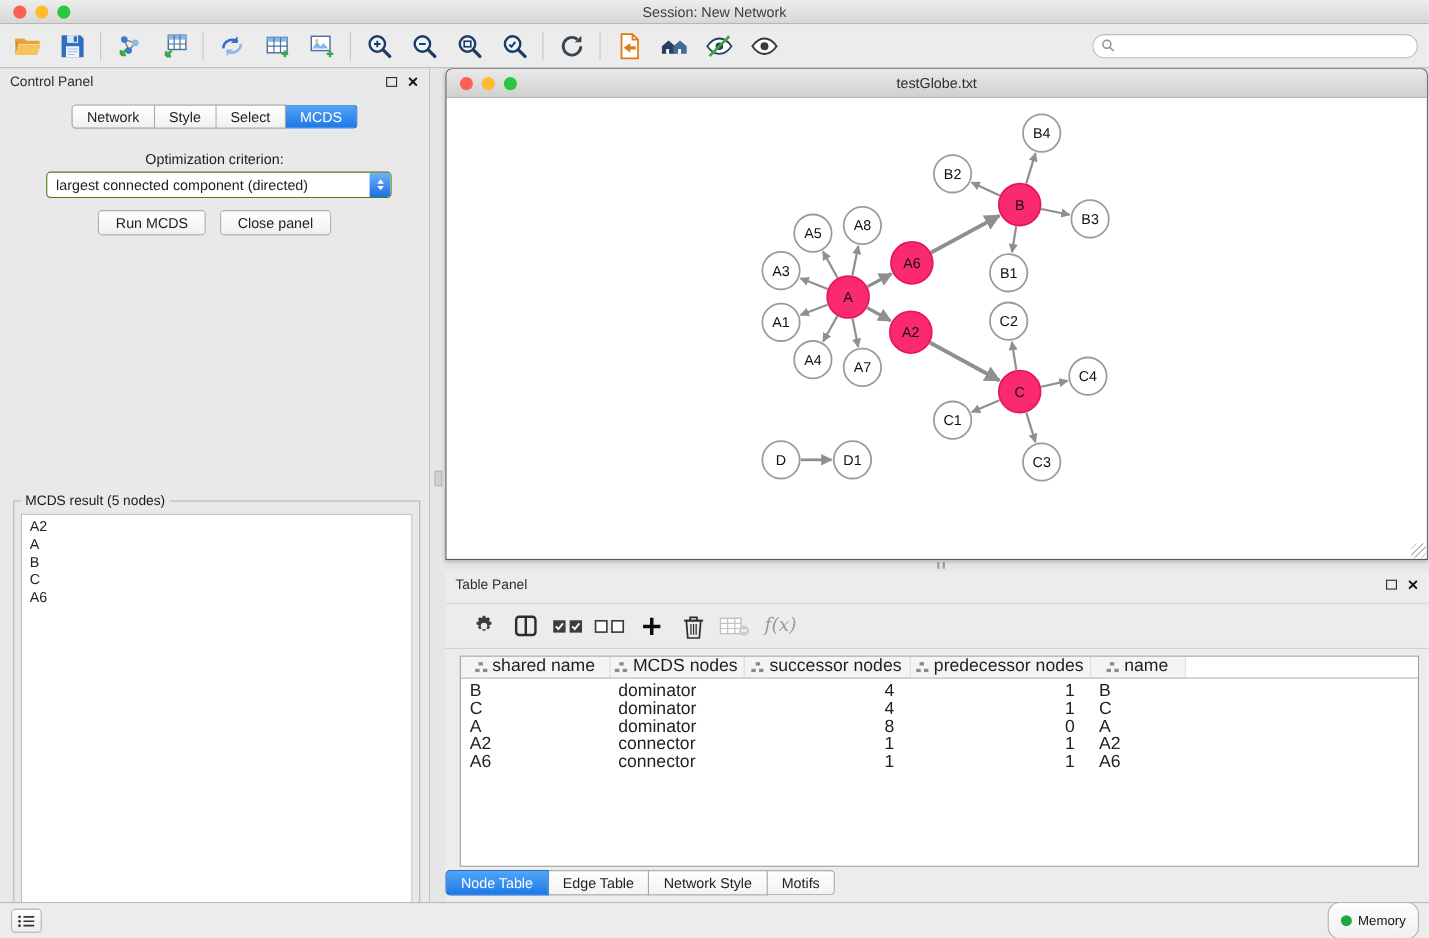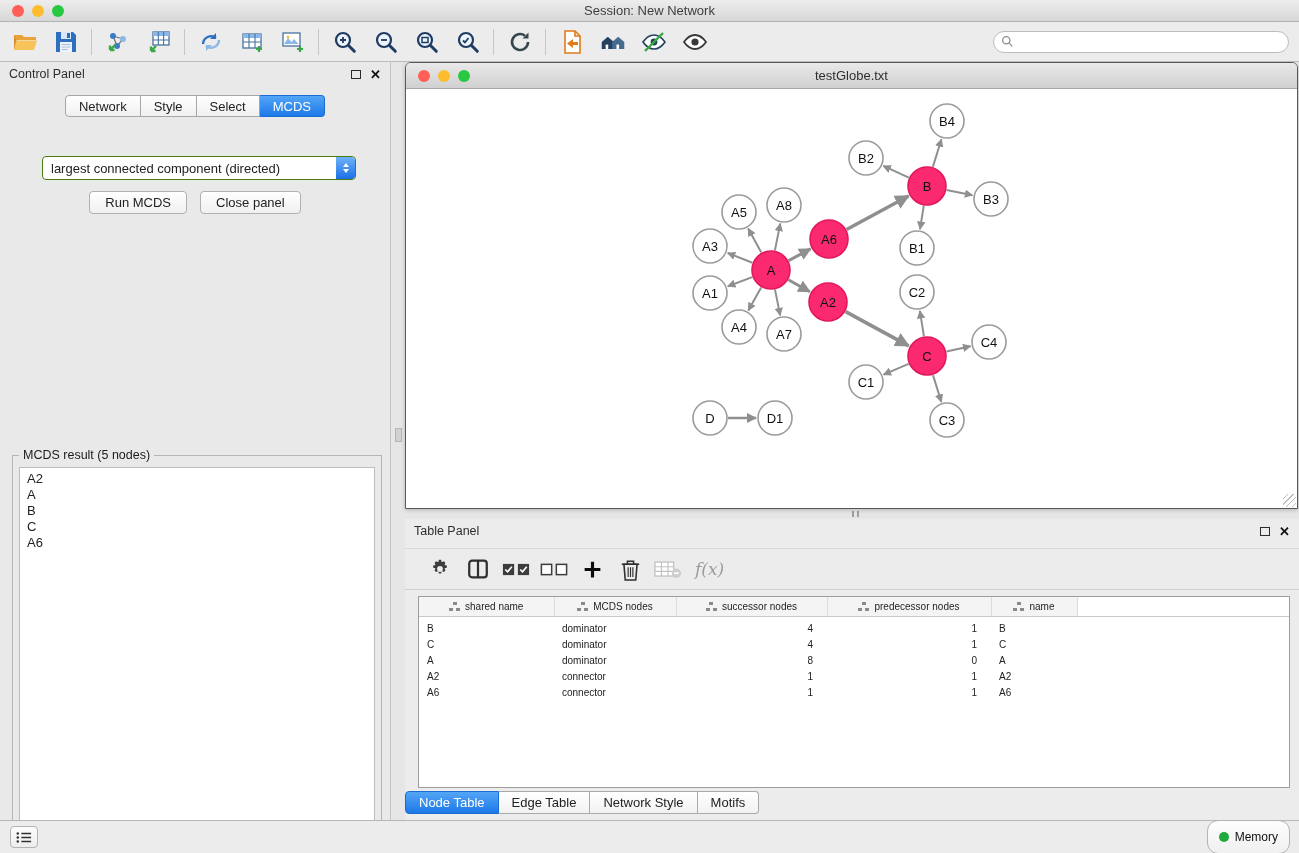--- a/index.html
+++ b/index.html
@@ -63,21 +63,21 @@
   svg.graph{display:block}
   svg.graph text{font-family:"Liberation Sans",sans-serif}
   .resize-grip{position:absolute;right:1px;bottom:1px;width:13px;height:13px;background:repeating-linear-gradient(135deg,transparent 0 3px,#bdbdbd 3px 4px)}
 
   
   .table-panel{position:absolute;left:405px;top:519px;right:0;bottom:33px;background:#ececec}
   .tp-toolbar{position:absolute;left:0;right:0;top:29px;height:42px;background:#ececec;border-top:1px solid #d8d8d8;border-bottom:1px solid #cfcfcf;display:flex;align-items:center;padding-left:16px}
   .tp-btn{height:36px;min-width:38px;display:flex;align-items:center;justify-content:center;cursor:default;padding:0 3px}
   .fx-label{font-family:"DejaVu Serif",serif;font-style:italic;font-size:17px;color:#9b9b9b;margin-left:8px}
   .table-box{position:absolute;left:13px;right:9px;top:77px;height:192px;background:#fff;border:1px solid #9d9d9d;overflow:hidden}
-  table.node-table{border-collapse:collapse;table-layout:fixed;width:100%;font-size:10px}
+  table.node-table{border-collapse:collapse;table-layout:fixed;width:100%;font-size:16px}
   table.node-table th{height:19px;background:#f4f4f4;border-right:1px solid #dcdcdc;border-bottom:1px solid #c9c9c9;font-weight:normal;color:#1e1e1e}
   table.node-table th .th-inner{display:flex;align-items:center;justify-content:center;gap:5px}
   table.node-table th.filler{background:#fff;border-right:none}
   .hdr-ico{display:inline-block;width:11px;height:9px;position:relative}
   .hdr-ico::before{content:"";position:absolute;left:3.5px;top:0;width:4px;height:3px;background:#8a8a8a}
   .hdr-ico::after{content:"";position:absolute;left:0;top:6px;width:4px;height:3px;background:#8a8a8a;box-shadow:7px 0 0 #8a8a8a}
   table.node-table td{height:16px;line-height:16px;white-space:nowrap;overflow:hidden}
   td.al{text-align:left;padding-left:8px}
   td.ar{text-align:right;padding-right:14px}
   tbody tr:first-child td{padding-top:4px}
@@ -244,20 +244,21 @@
       <span class="float-icon"></span>
       <span class="close-icon"></span>
     </span>
   </div>
   <div class="seg-tabs">
       <div class="seg">Network</div>
       <div class="seg">Style</div>
       <div class="seg">Select</div>
       <div class="seg active">MCDS</div>
     </div>
+  <div class="opt-label">Optimization criterion:</div>
   <div class="dropdown">
     <span class="value">largest connected component (directed)</span>
     <span class="stepper">
         <span class="arr-up"></span>
         <span class="arr-dn"></span>
       </span>
   </div>
   <div class="btn-row">
     <div class="btn">Run MCDS</div>
     <div class="btn">Close panel</div>

